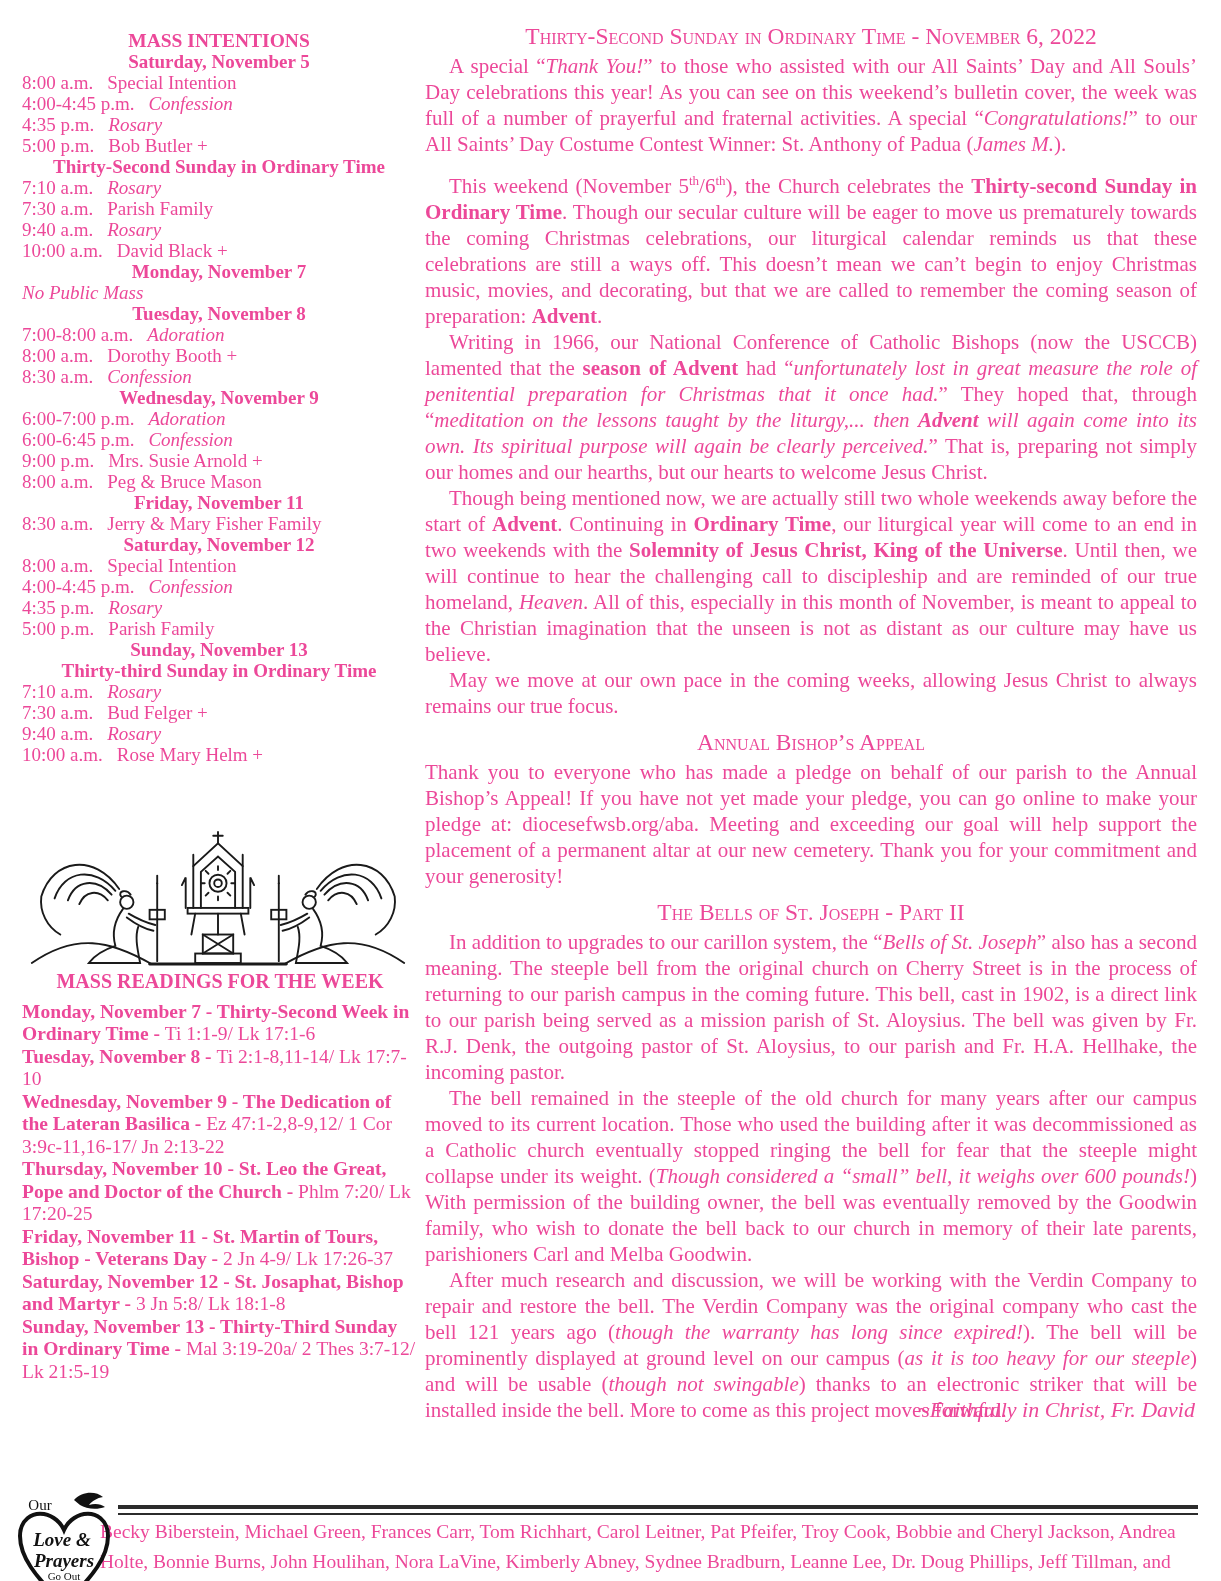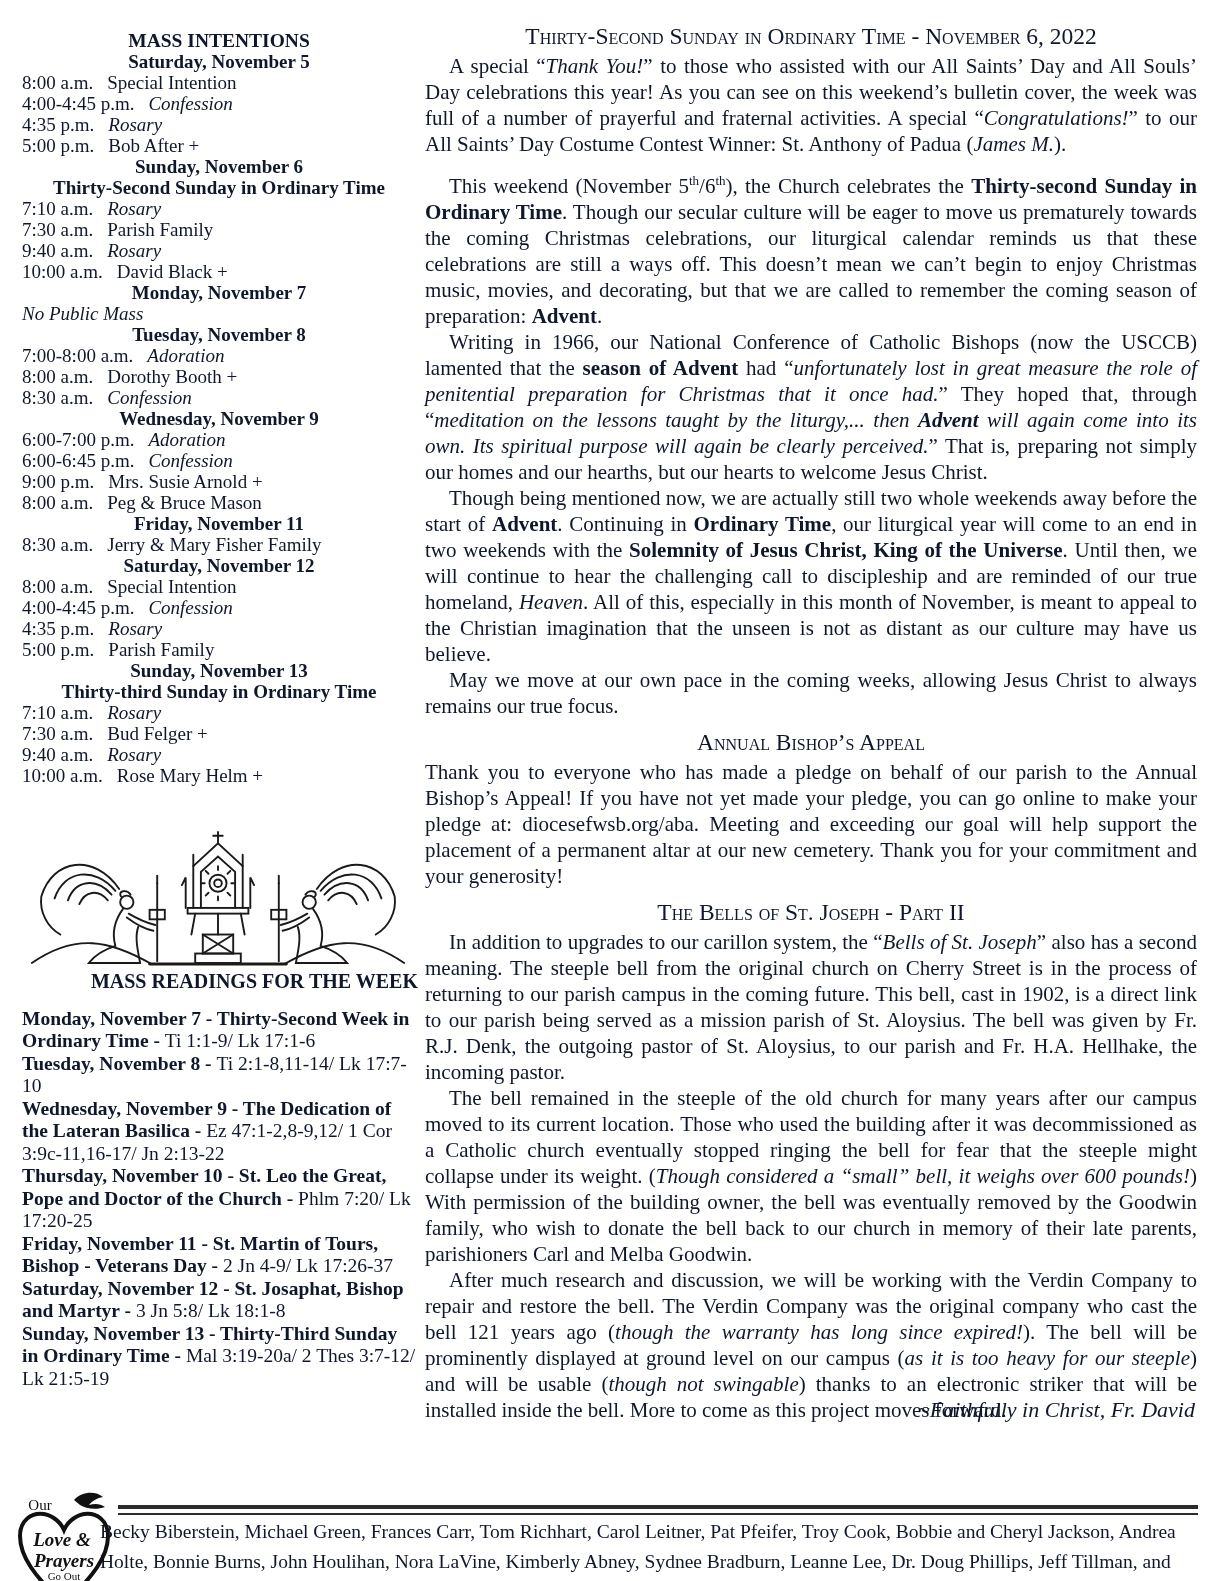--- a/index.html
+++ b/index.html
@@ -1,36 +1,36 @@
 <!DOCTYPE html>
 <html><head>
 <meta charset="utf-8">
 <style>
   html,body{margin:0;padding:0;background:#fff;}
-  .page{position:relative;width:1221px;height:1581px;background:#ffffff;color:#0f172a;
+  .page{position:relative;width:1221px;height:1581px;background:#ffffff;color:#ec4899;
         font-family:"Liberation Serif", serif;overflow:hidden;}
 
   
   .left-col{position:absolute;left:22px;top:30px;width:394px;font-size:19px;line-height:21px;}
   .mi-title{font-weight:bold;text-align:center;font-size:19.5px;}
   .mi-h{font-weight:bold;text-align:center;}
   .mi-r{white-space:nowrap;}
   .mi-t{display:inline-block;}
   .mi-d{padding-left:14px;}
   .mi-n{font-style:italic;}
   .i{font-style:italic;}
   .b{font-weight:bold;}
 
   
   .angels{position:absolute;left:28px;top:826px;width:380px;height:142px;}
   .angels svg{width:100%;height:100%;}
 
   
   .readings{position:absolute;left:22px;top:970px;width:396px;font-size:19.5px;line-height:22.5px;}
-  .rd-title{text-align:right;font-weight:bold;font-size:20px;margin-bottom:15px;}
+  .rd-title{text-align:center;font-weight:bold;font-size:20px;margin-bottom:8px;}
 
   
   .right-col{position:absolute;left:425px;top:22px;width:772px;font-size:21px;line-height:26px;
              text-align:justify;}
   .sec-h{text-align:center;font-weight:normal;font-variant:small-caps;font-size:23.5px;line-height:28px;
          margin-top:9px;margin-bottom:3px;}
   .sec-h:first-child{margin-top:0;}
   .para.ind{text-indent:24px;}
   .para.gap{margin-top:16px;}
   sup{font-size:0.62em;line-height:0;vertical-align:super;}
@@ -52,22 +52,21 @@
 
 <div class="page">
 
   <div class="left-col">
     <div class="mi-title">MASS INTENTIONS</div>
     <div>
         <div class="mi-h">Saturday, November 5</div>
         <div class="mi-r"><span class="mi-t">8:00 a.m.</span><span class="mi-d">Special Intention</span></div>
         <div class="mi-r"><span class="mi-t">4:00-4:45 p.m.</span><span class="mi-d i">Confession</span></div>
         <div class="mi-r"><span class="mi-t">4:35 p.m.</span><span class="mi-d i">Rosary</span></div>
-        <div class="mi-r"><span class="mi-t">5:00 p.m.</span><span class="mi-d">Bob After +</span></div>
-        <div class="mi-h">Sunday, November 6</div>
+        <div class="mi-r"><span class="mi-t">5:00 p.m.</span><span class="mi-d">Bob Butler +</span></div>
         <div class="mi-h">Thirty-Second Sunday in Ordinary Time</div>
         <div class="mi-r"><span class="mi-t">7:10 a.m.</span><span class="mi-d i">Rosary</span></div>
         <div class="mi-r"><span class="mi-t">7:30 a.m.</span><span class="mi-d">Parish Family</span></div>
         <div class="mi-r"><span class="mi-t">9:40 a.m.</span><span class="mi-d i">Rosary</span></div>
         <div class="mi-r"><span class="mi-t">10:00 a.m.</span><span class="mi-d">David Black +</span></div>
         <div class="mi-h">Monday, November 7</div>
         <div class="mi-n">No Public Mass</div>
         <div class="mi-h">Tuesday, November 8</div>
         <div class="mi-r"><span class="mi-t">7:00-8:00 a.m.</span><span class="mi-d i">Adoration</span></div>
         <div class="mi-r"><span class="mi-t">8:00 a.m.</span><span class="mi-d">Dorothy Booth +</span></div>

